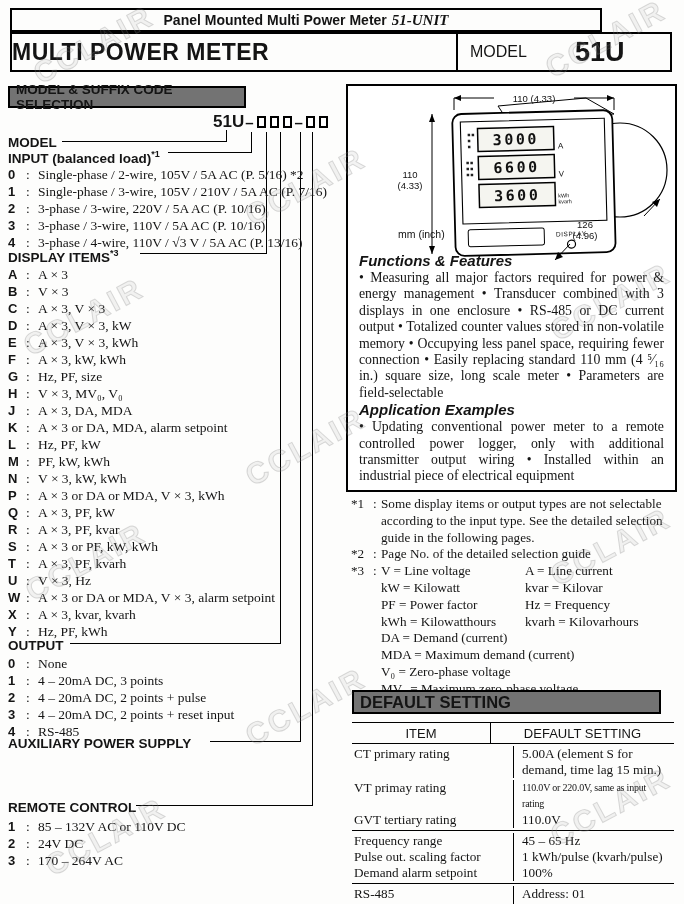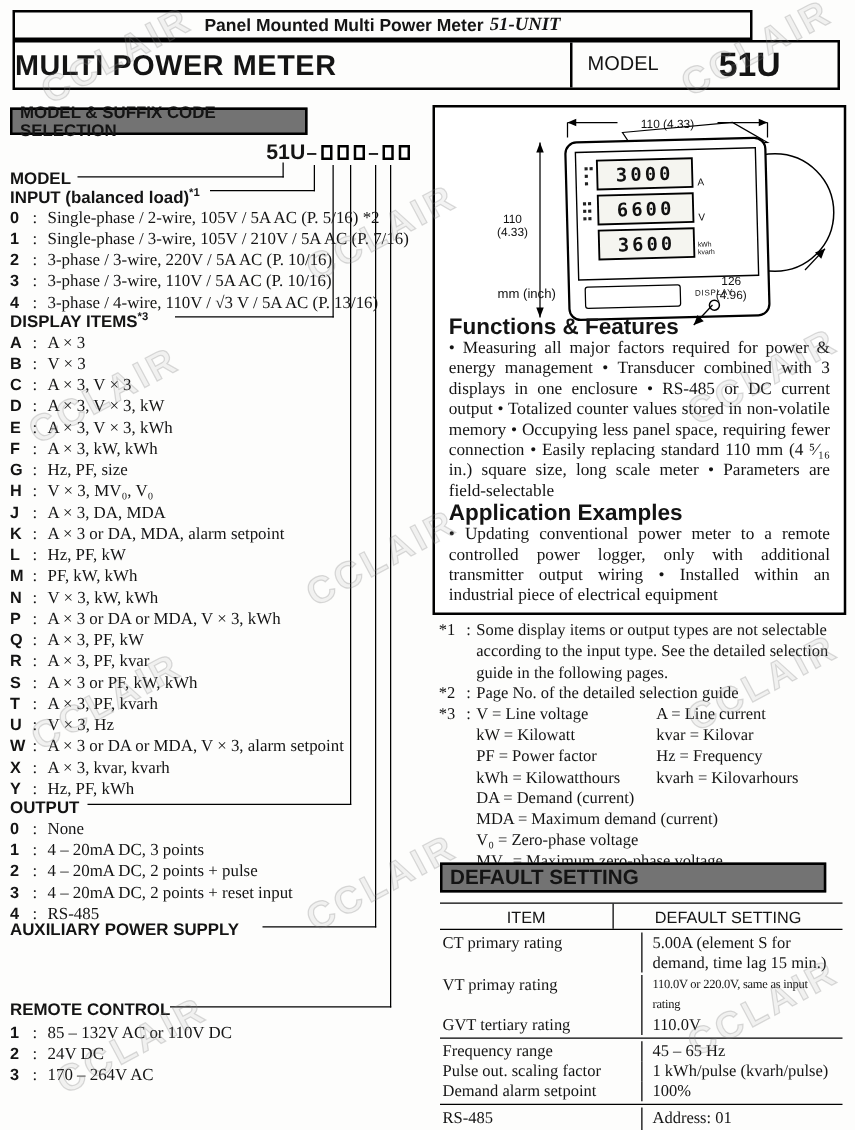--- a/index.html
+++ b/index.html
@@ -51,21 +51,21 @@
   .grp-head sup { font-size:9px; }
   .opt-list { position:absolute; left:8px; z-index:2; }
   .opt-row { height:17px; line-height:17px; white-space:nowrap; }
   .opt-code { display:inline-block; width:18px; font-family:"Liberation Sans",sans-serif; font-weight:bold; font-size:13px; }
   .opt-colon { display:inline-block; width:12px; font-size:13.5px; }
   .opt-label { font-size:13.5px; }
 
   
   .frame { position:absolute; left:346px; top:84px; width:331px; height:408px; border:2px solid #000; background:#fff; }
   .features-text { position:absolute; left:11px; top:166px; width:305px; }
-  .feat-title { font-family:"Liberation Sans",sans-serif; font-weight:bold; font-size:18px; line-height:18px; }
+  .feat-title { font-family:"Liberation Sans",sans-serif; font-weight:bold; font-style:italic; font-size:15px; line-height:18px; }
   .feat-body { font-size:13.8px; line-height:16.4px; text-align:justify; }
 
   
   .footnotes { position:absolute; left:351px; top:496px; width:330px; font-size:13.2px; line-height:16.8px; }
   .fn-row { display:flex; }
   .fn-marker { width:22px; flex:none; }
   .fn-colon { width:8px; flex:none; }
   .fn-text { flex:1; }
   .fn-pair { display:grid; grid-template-columns:144px auto; }
 

